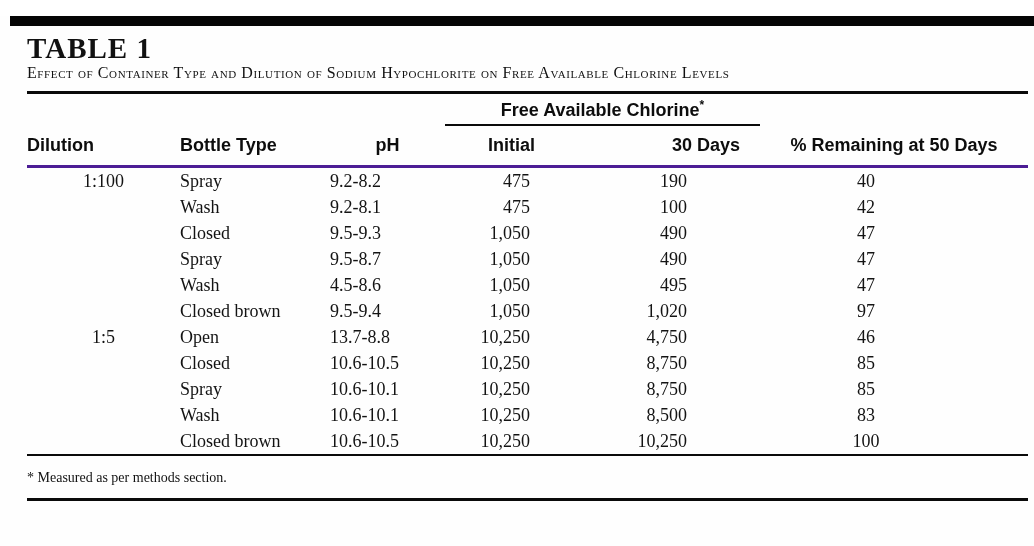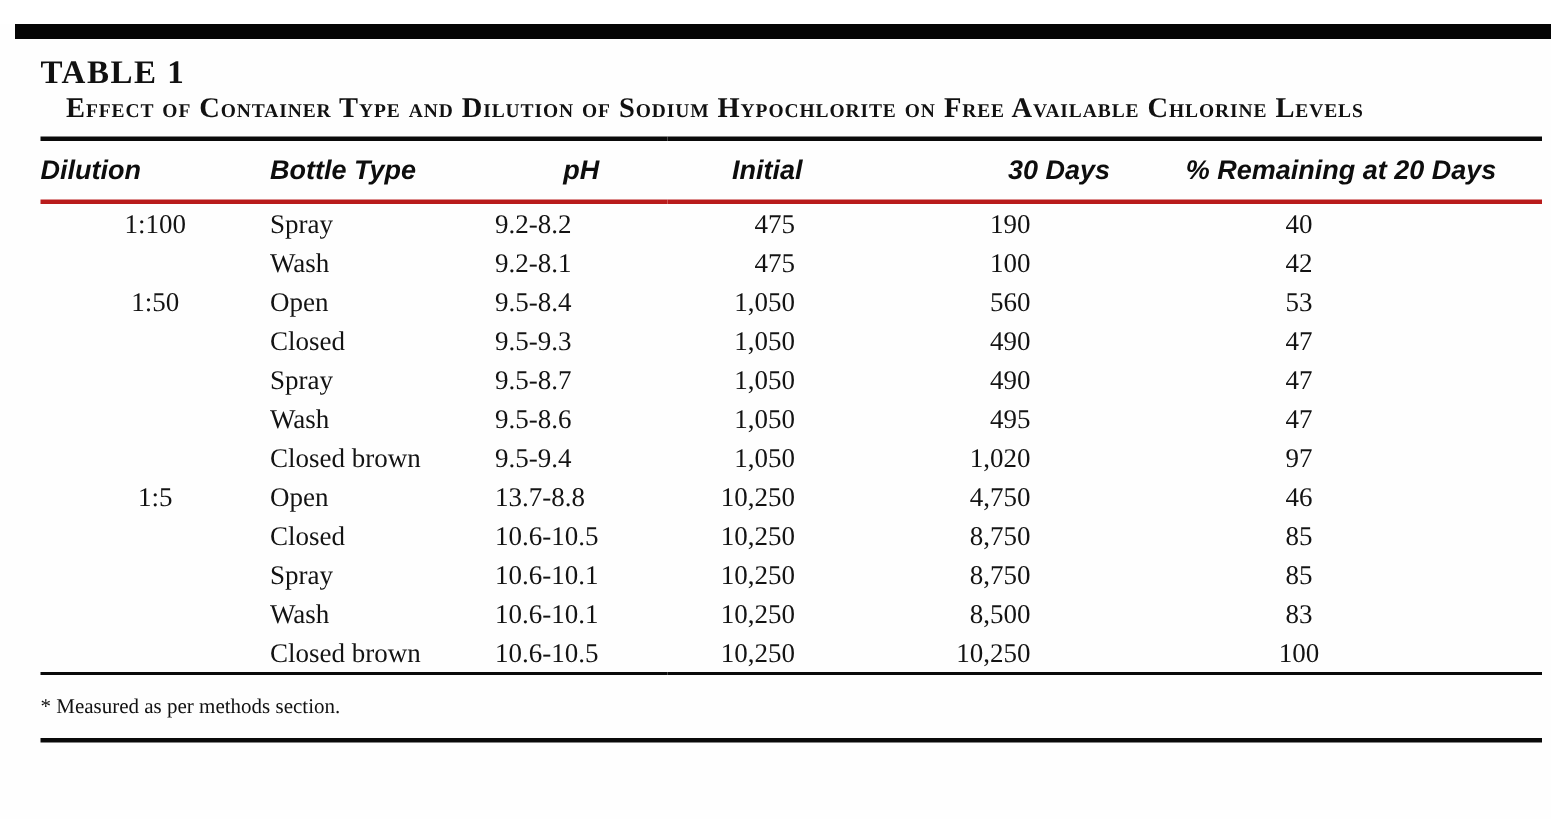--- a/index.html
+++ b/index.html
@@ -20,32 +20,31 @@
   .top-bar {
     margin: 16px 0 0 10px;
     width: 1024px;
     height: 10px;
     background: #050505;
   }
   .title {
     margin: 10px 0 0 27px;
     font-family: "Liberation Serif", "DejaVu Serif", serif;
     font-weight: bold;
-    font-size: 22px;
+    font-size: 29px;
     letter-spacing: 1px;
     line-height: 24px;
   }
   .subtitle {
-    margin: 1px 0 0 44px;
+    margin: 1px 0 0 27px;
     font-family: "Liberation Serif", "DejaVu Serif", serif;
     font-variant: small-caps;
-    font-size: 19px;
+    font-size: 16px;
     letter-spacing: 0.6px;
     line-height: 23px;
-    font-weight: bold;
   }
   table.data {
     margin: 7px 0 0 27px;
     width: 1001px;
     border-collapse: collapse;
     border-top: 3px solid #0a0a0a;
     table-layout: fixed;
   }
   col.c1 { width: 153px; }
   col.c2 { width: 150px; }
@@ -62,22 +61,21 @@
   }
   tr.group-row th { height: 30px; vertical-align: middle; }
   th.fac-header {
     text-align: center;
     border-bottom: 2px solid #0a0a0a;
   }
   th.fac-header sup { font-size: 12px; }
   tr.col-row th {
     height: 39px;
     vertical-align: middle;
-    border-bottom: 3px solid #b91c1c;
-    font-style: italic;
+    border-bottom: 3px solid #4c1d95;
   }
   th.h-dilution { text-align: left; }
   th.h-bottle   { text-align: left; }
   th.h-ph       { text-align: center; }
   th.h-initial  { text-align: left; padding-left: 43px; }
   th.h-30days   { text-align: right; padding-right: 20px; }
   th.h-remain   { text-align: center; }
   tbody td {
     font-family: "Liberation Serif", "DejaVu Serif", serif;
     font-size: 18px;
@@ -120,74 +118,71 @@
   <table class="data">
     <colgroup>
       <col class="c1">
         <col class="c2">
         <col class="c3">
         <col class="c4">
         <col class="c5">
         <col class="c6">
     </colgroup>
     <thead>
+      <tr class="group-row">
+        <th colspan="3"></th>
+        <th colspan="2" class="fac-header"><span>Free Available Chlorine</span><sup>*</sup></th>
+        <th></th>
+      </tr>
       <tr class="col-row">
         <th class="h-dilution">Dilution</th>
         <th class="h-bottle">Bottle Type</th>
         <th class="h-ph">pH</th>
         <th class="h-initial">Initial</th>
         <th class="h-30days">30 Days</th>
-        <th class="h-remain">% Remaining at 20 Days</th>
+        <th class="h-remain">% Remaining at 50 Days</th>
       </tr>
     </thead>
     <tbody>
       <tr>
         <td class="c-dil">1:100</td>
         <td class="c-bottle">Spray</td>
         <td class="c-ph">9.2-8.2</td>
         <td class="c-init">475</td>
         <td class="c-30d">190</td>
         <td class="c-rem">40</td>
       </tr>
       <tr>
         <td class="c-dil"></td>
         <td class="c-bottle">Wash</td>
         <td class="c-ph">9.2-8.1</td>
         <td class="c-init">475</td>
         <td class="c-30d">100</td>
         <td class="c-rem">42</td>
       </tr>
       <tr>
-        <td class="c-dil">1:50</td>
-        <td class="c-bottle">Open</td>
-        <td class="c-ph">9.5-8.4</td>
-        <td class="c-init">1,050</td>
-        <td class="c-30d">560</td>
-        <td class="c-rem">53</td>
-      </tr>
-      <tr>
         <td class="c-dil"></td>
         <td class="c-bottle">Closed</td>
         <td class="c-ph">9.5-9.3</td>
         <td class="c-init">1,050</td>
         <td class="c-30d">490</td>
         <td class="c-rem">47</td>
       </tr>
       <tr>
         <td class="c-dil"></td>
         <td class="c-bottle">Spray</td>
         <td class="c-ph">9.5-8.7</td>
         <td class="c-init">1,050</td>
         <td class="c-30d">490</td>
         <td class="c-rem">47</td>
       </tr>
       <tr>
         <td class="c-dil"></td>
         <td class="c-bottle">Wash</td>
-        <td class="c-ph">9.5-8.6</td>
+        <td class="c-ph">4.5-8.6</td>
         <td class="c-init">1,050</td>
         <td class="c-30d">495</td>
         <td class="c-rem">47</td>
       </tr>
       <tr>
         <td class="c-dil"></td>
         <td class="c-bottle">Closed brown</td>
         <td class="c-ph">9.5-9.4</td>
         <td class="c-init">1,050</td>
         <td class="c-30d">1,020</td>

